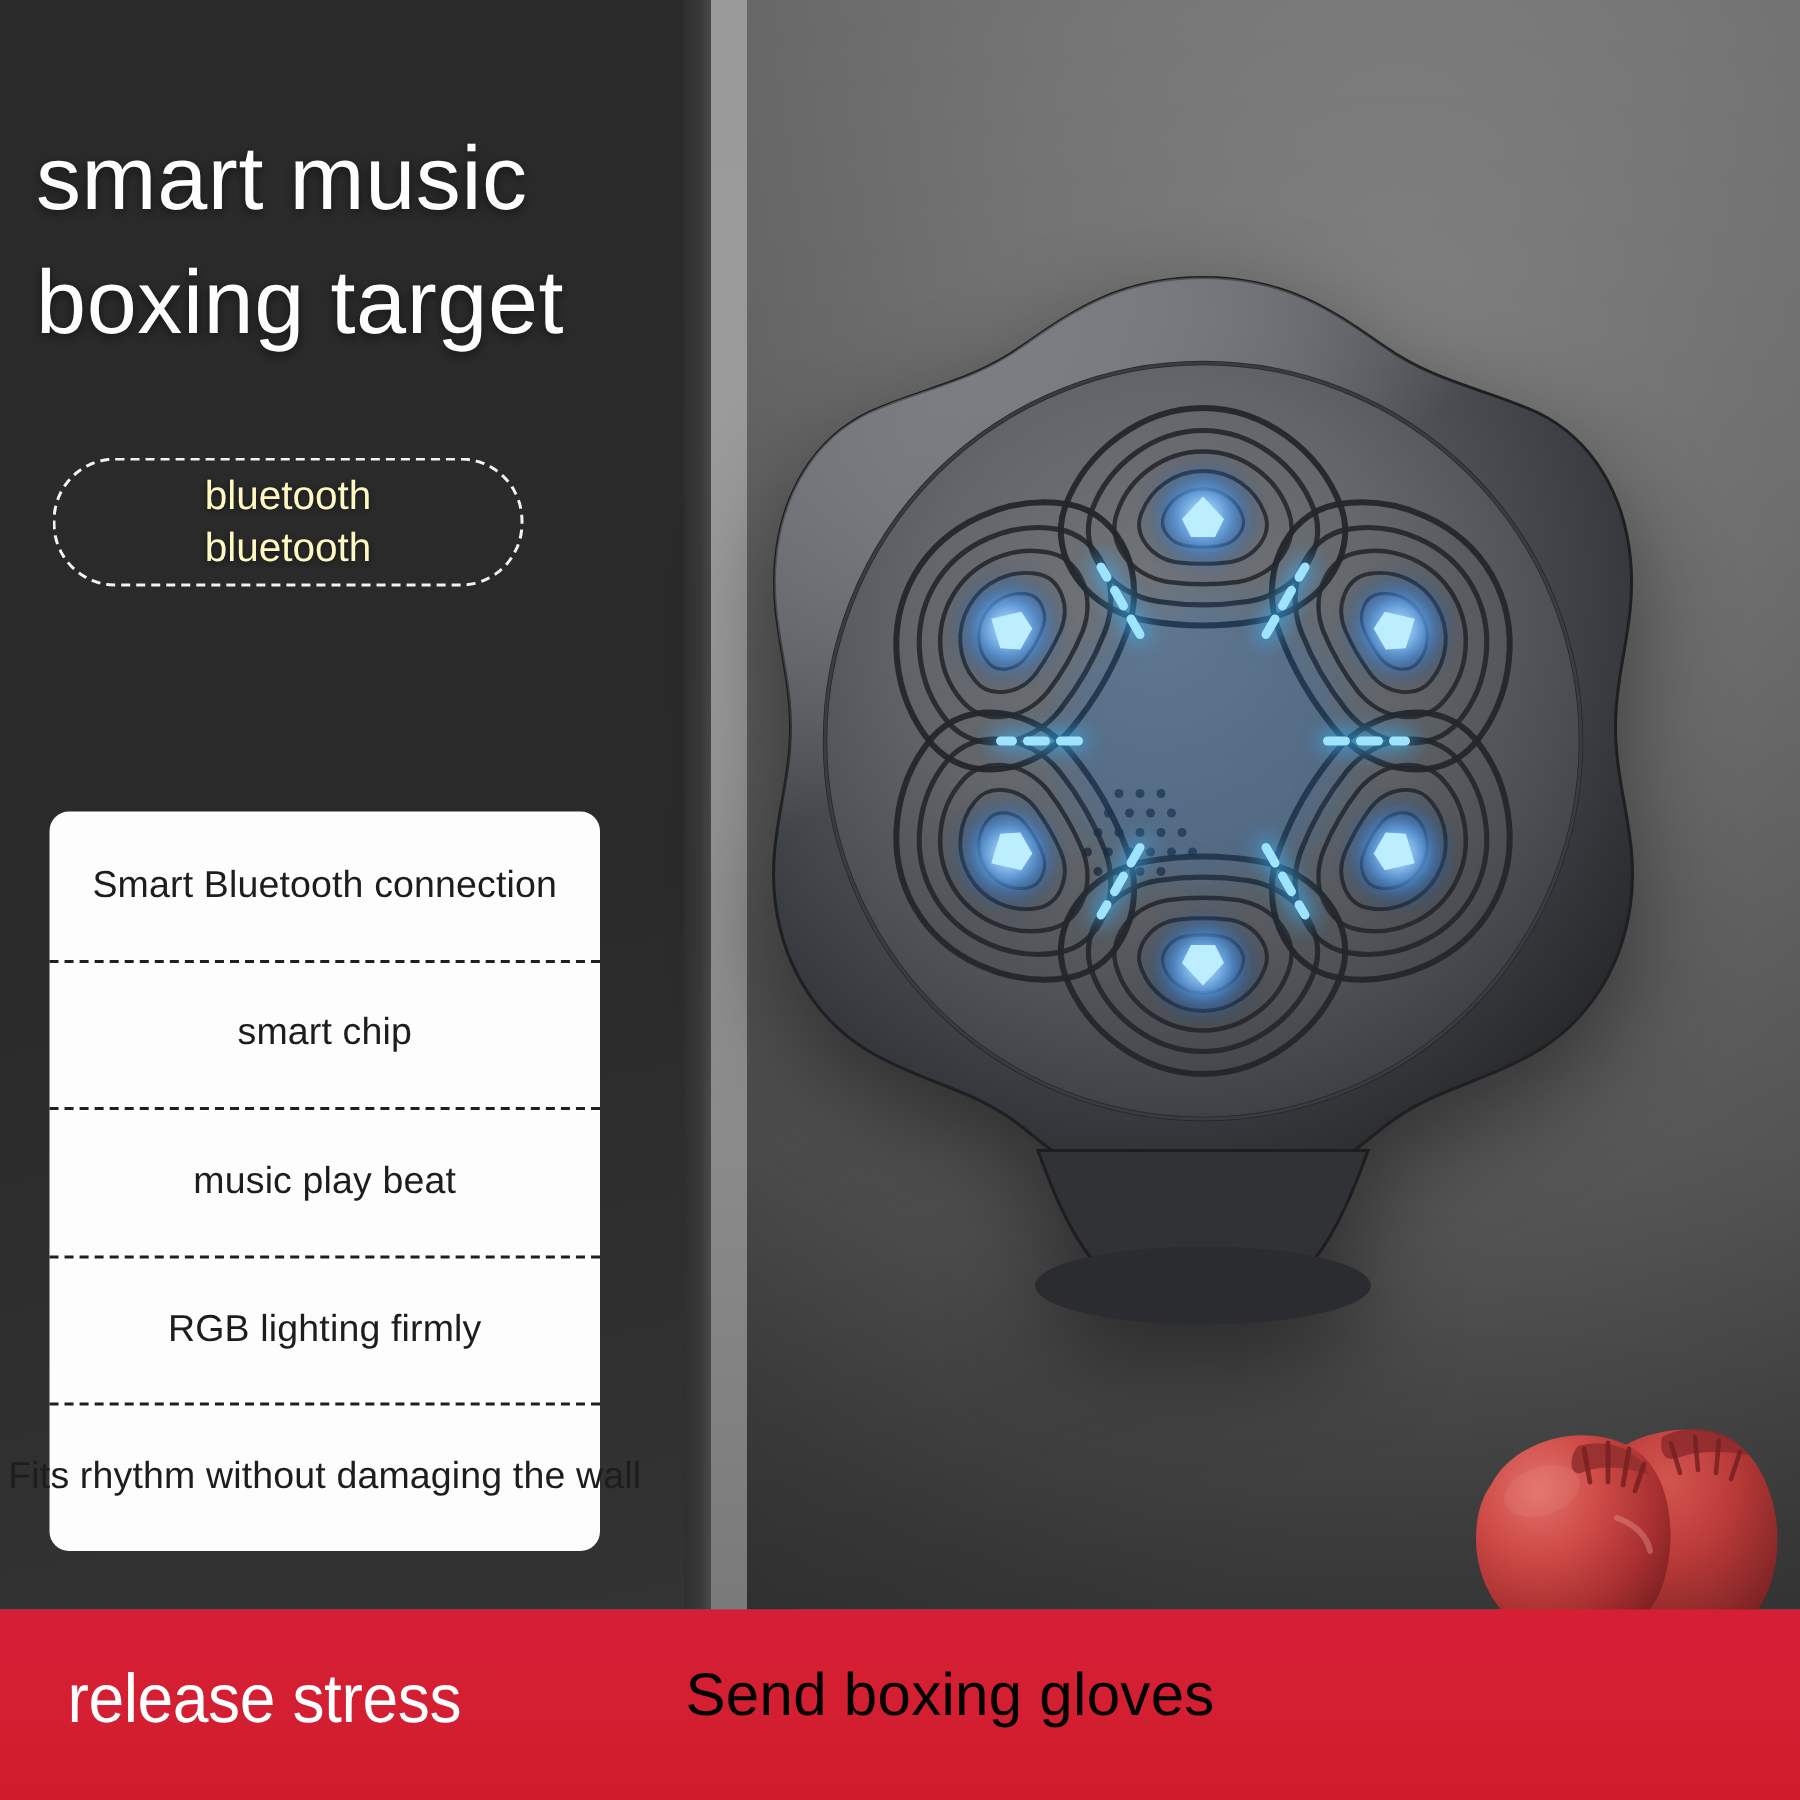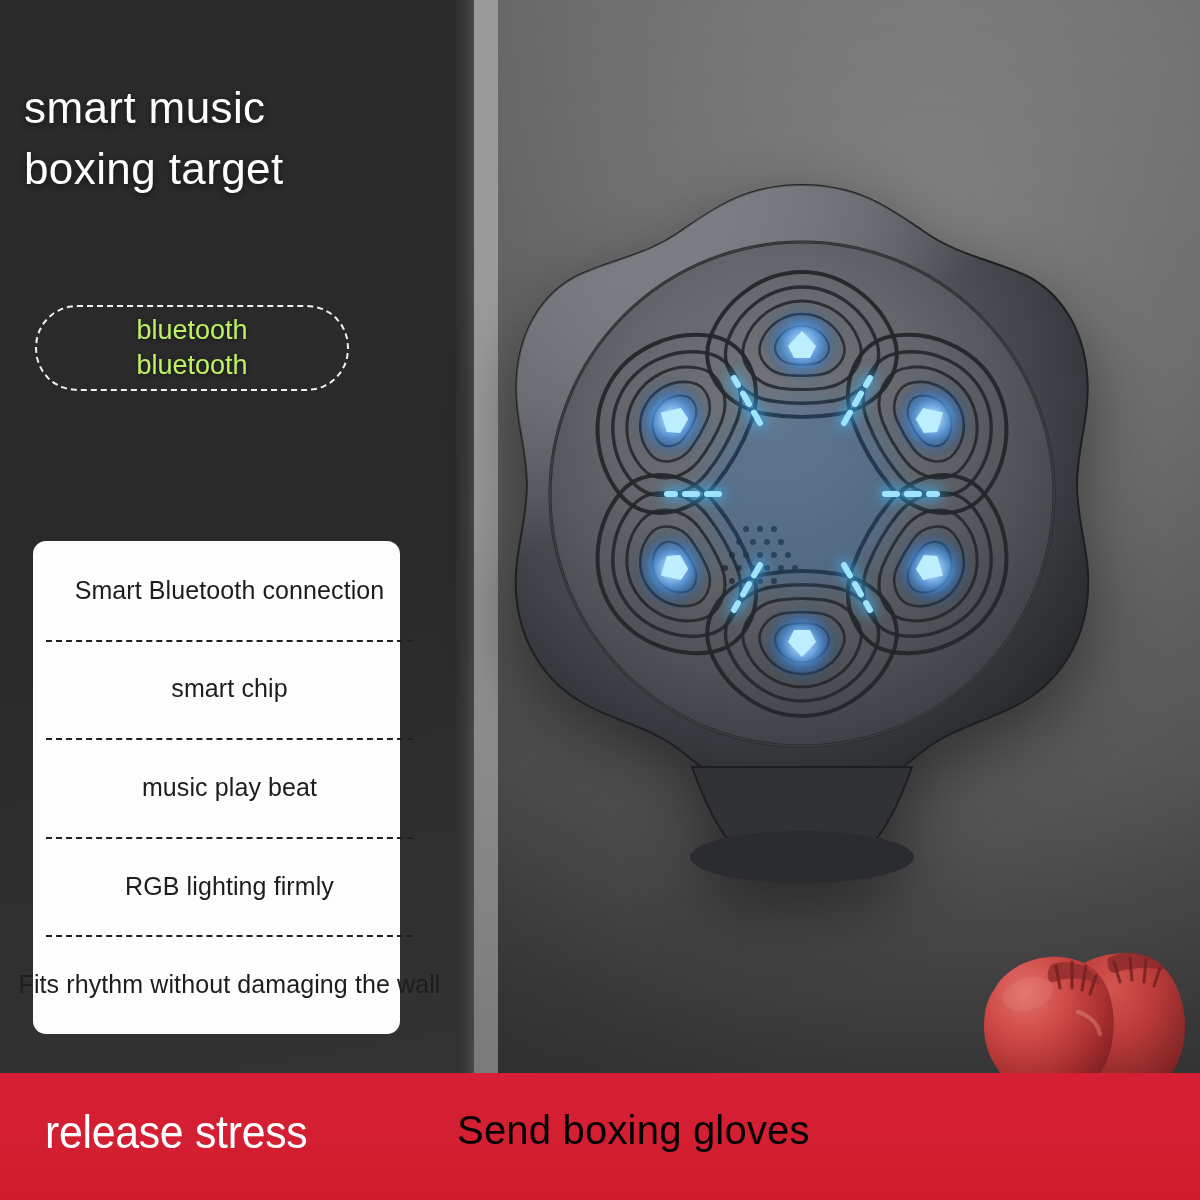--- a/index.html
+++ b/index.html
@@ -31,44 +31,44 @@
     background:linear-gradient(90deg,#2f2e2e 0%, #3a3939 60%, #4a4949 100%);
   }
   .bg-left{
     position:absolute;left:0;top:0;width:456px;height:1073px;
     background:linear-gradient(170deg,#2c2b2b 0%, #2b2a2a 55%, #343333 100%);
   }
 
   
   .headline{
     position:absolute;left:24px;top:78px;width:640px;
-    color:#fdfdfd;font-size:44px;line-height:1.38;
+    color:#fdfdfd;font-size:60px;line-height:1.38;
     font-weight:400;letter-spacing:.4px;
     text-shadow:0 2px 7px rgba(0,0,0,.55);
     white-space:pre-line;
     pointer-events:none;
   }
 
   
   .bt-badge{
     position:absolute;left:35px;top:305px;width:310px;height:82px;
     border:2px dashed #f2f2f2;border-radius:42px;
     display:flex;flex-direction:column;align-items:center;justify-content:center;
-    color:#bef264;font-size:27px;line-height:1.28;
+    color:#fef9c3;font-size:27px;line-height:1.28;
     text-shadow:0 1px 4px rgba(0,0,0,.5);
   }
 
   
   .feature-box{
     position:absolute;left:33px;top:541px;width:367px;height:493px;
     background:#fdfdfd;border-radius:13px;
   }
   .feature-rows{
     position:absolute;left:33px;top:541px;width:367px;height:493px;
-    display:flex;flex-direction:column;padding-left:13px;
+    display:flex;flex-direction:column;
   }
   .frow{
     flex:1 1 0;display:flex;align-items:center;justify-content:center;
     position:relative;
   }
   .frow + .frow::before{
     content:"";position:absolute;left:0;top:0;width:100%;
     border-top:2px dashed #1f1f1f;
   }
   .frow span{

